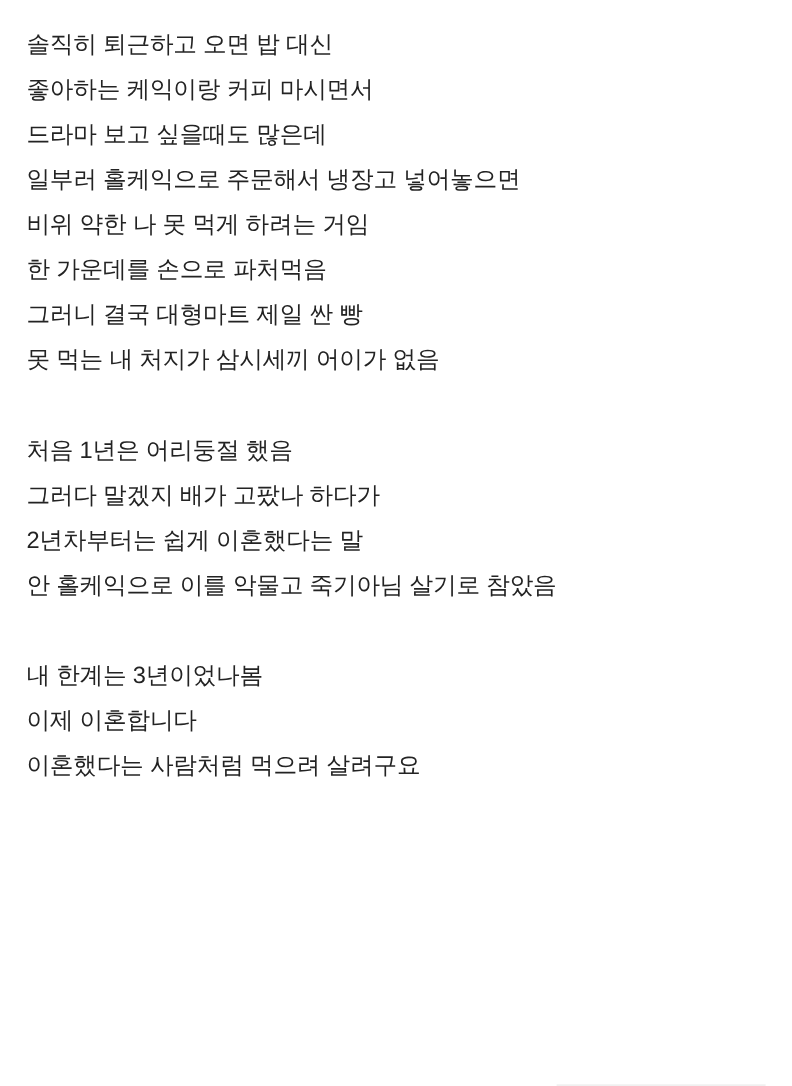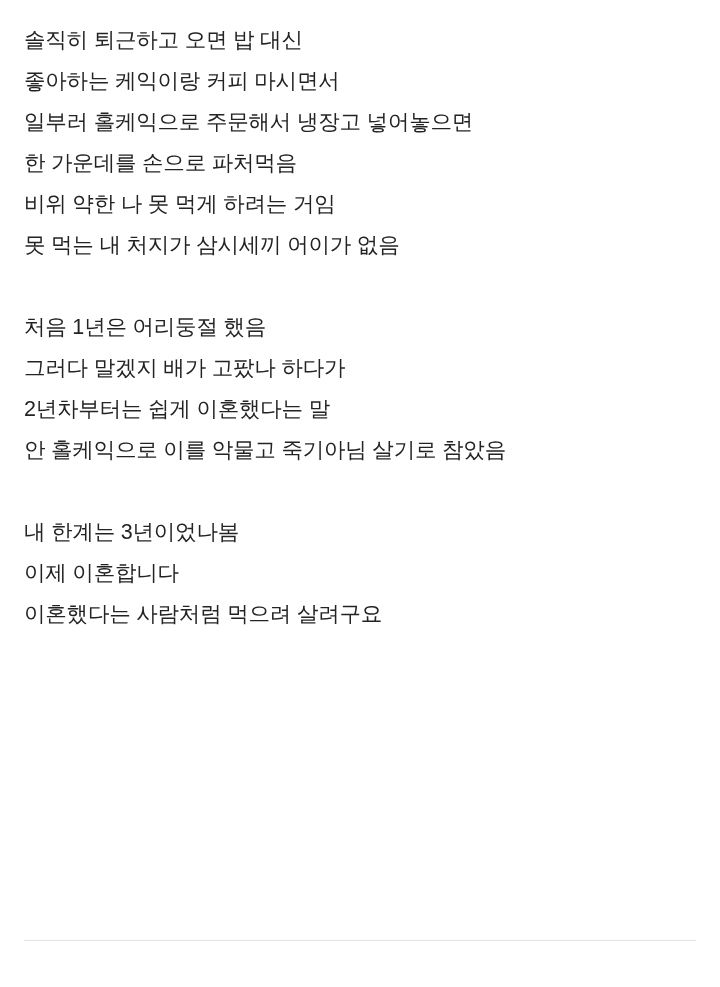--- a/index.html
+++ b/index.html
@@ -14,21 +14,21 @@
     color: #222222;
     overflow: hidden;
     position: relative;
   }
   #page {
     width: 720px;
     height: 987px;
     box-sizing: border-box;
     padding: 20px 24px 0 24px;
     display: flex;
-    flex-direction: column;
+    flex-direction: row;
   }
   .text-body {
     display: block;
   }
   .line {
     font-size: 21.5px;
     line-height: 41px;
     color: #232323;
     white-space: pre;
     letter-spacing: -0.2px;
@@ -49,23 +49,25 @@
 </head>
 <body>
 
 <div id="page">
 
   <div class="text-body">
 
     <div class="paragraph">
       <div class="line">솔직히 퇴근하고 오면 밥 대신</div>
       <div class="line">좋아하는 케익이랑 커피 마시면서</div>
+      <div class="line">드라마 보고 싶을때도 많은데</div>
       <div class="line">일부러 홀케익으로 주문해서 냉장고 넣어놓으면</div>
+      <div class="line">비위 약한 나 못 먹게 하려는 거임</div>
       <div class="line">한 가운데를 손으로 파처먹음</div>
-      <div class="line">비위 약한 나 못 먹게 하려는 거임</div>
+      <div class="line">그러니 결국 대형마트 제일 싼 빵</div>
       <div class="line">못 먹는 내 처지가 삼시세끼 어이가 없음</div>
     </div>
 
     <div class="line blank"></div>
 
     <div class="paragraph">
       <div class="line">처음 1년은 어리둥절 했음</div>
       <div class="line">그러다 말겠지 배가 고팠나 하다가</div>
       <div class="line">2년차부터는 쉽게 이혼했다는 말</div>
       <div class="line">안 홀케익으로 이를 악물고 죽기아님 살기로 참았음</div>

